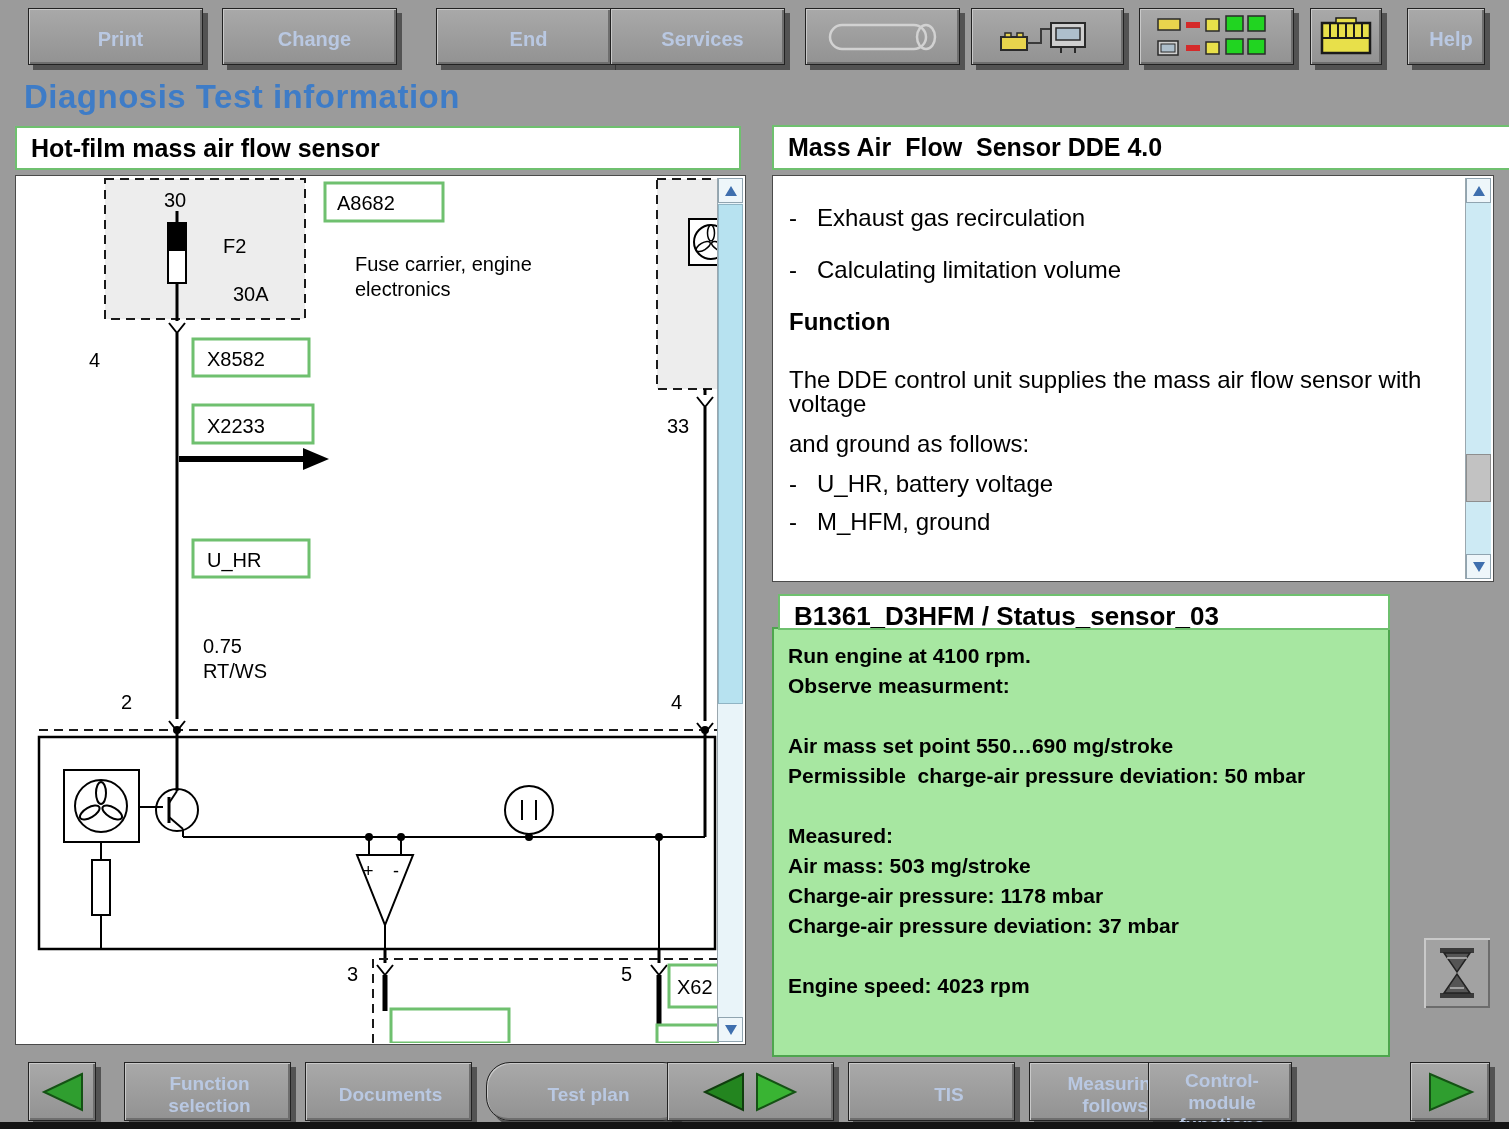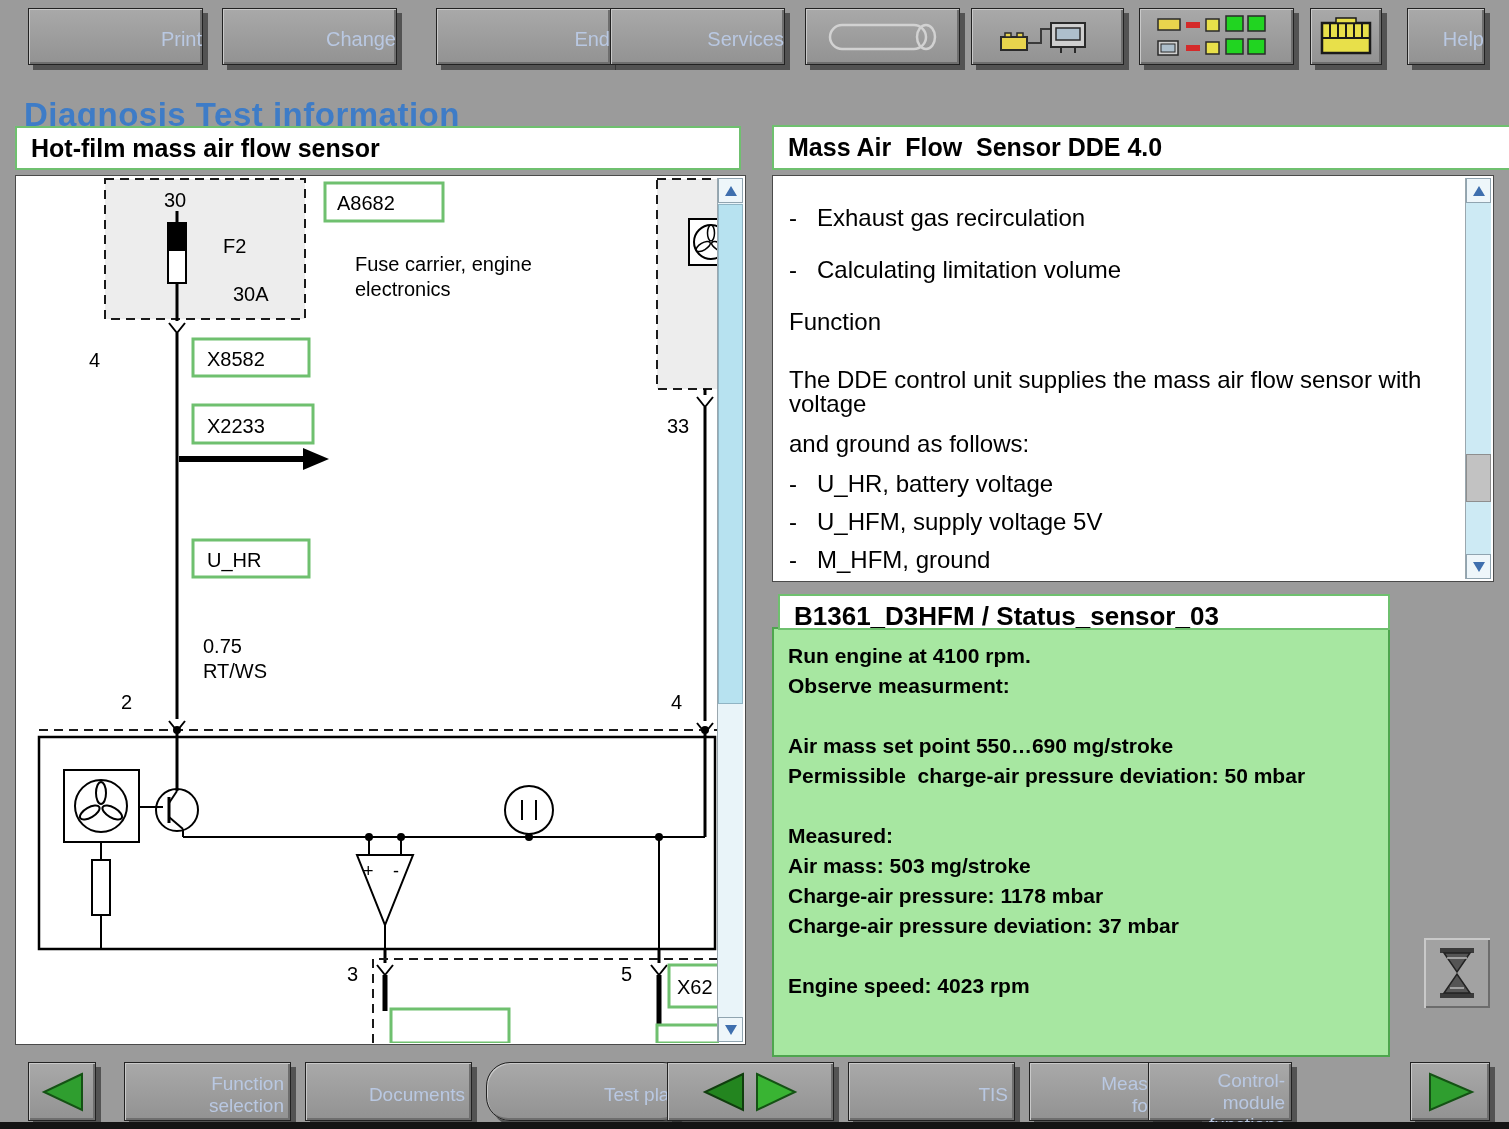--- a/index.html
+++ b/index.html
@@ -7,43 +7,43 @@
   body {
     width:1509px; height:1129px; position:relative; overflow:hidden;
     background:#9b9b9b;
     font-family:"Liberation Sans", sans-serif;
   }
   .btn3d {
     position:absolute; height:57px; top:8px;
     background:linear-gradient(#a9a9a9,#929292);
     border:1px solid #222;
     box-shadow: inset 1px 1px 0 #c9c9c9, inset -2px -2px 0 #6e6e6e, 5px 5px 0 rgba(35,35,35,.6);
-    color:#b9c8e2; font-weight:normal; font-size:20px;
-    text-align:right; padding:5px 0 0 10px; cursor:pointer;
+    color:#b9c8e2; font-weight:bold; font-size:20px;
+    text-align:center; padding:5px 0 0 10px; cursor:pointer;
   }
   .btn-bottom {
     top:1062px; height:59px; font-size:19px; line-height:22px; padding-top:7px; padding-right:6px;
   }
   .icon-btn { display:flex; align-items:center; justify-content:center; padding:0; }
-  .page-title { position:absolute; left:24px; top:78px; font-size:33px; font-weight:bold; color:#3e7cc7; letter-spacing:0.5px;margin-top:18px; }
+  .page-title { position:absolute; left:24px; top:78px; font-size:33px; font-weight:bold; color:#3e7cc7; letter-spacing:0.5px; }
   .panel-header {
     position:absolute; background:#fff; border:2px solid #6fc06f;
     font-weight:bold; font-size:25px; color:#000; padding:6px 0 0 14px; white-space:pre;
   }
   .white-panel { position:absolute; background:#fff; border:1px solid #4a4a4a; }
   .scrollbar { position:absolute; top:2px; bottom:2px; right:2px; width:26px; background:#e9f4f9; border-left:1px solid #9aa7ae; }
   .sb-arrow { position:absolute; left:0; width:25px; height:25px; background:#eef6fa; border:1px solid #90a4b0;
               display:flex; align-items:center; justify-content:center; cursor:pointer; }
   .sb-up { top:0; } .sb-down { bottom:0; }
   .sb-thumb { position:absolute; left:0; width:25px; background:#b7e2f0; border:1px solid #90b4c4; cursor:grab; }
   .sb-thumb.gray { background:#c2c2c2; border-color:#8e8e8e; }
   .info-content { position:absolute; left:0; top:0; right:30px; bottom:0; padding:30px 8px 0 16px; font-size:24px; color:#000; }
   .rline { white-space:pre-wrap; line-height:24px; }
   .mb28 { margin-bottom:28px; } .mb34 { margin-bottom:34px; } .mb16 { margin-bottom:16px; } .mb14 { margin-bottom:14px; }
-  .bold { font-weight:normal; }
+  .bold { font-weight:bold; }
   .status-header {
     position:absolute; background:#fff; border:2px solid #6fc06f;
     font-weight:bold; font-size:26px; padding:5px 0 0 14px; z-index:3;
   }
   .result-box {
     position:absolute; background:#a7e7a1; border:2px solid #4ea54e;
     padding:12px 14px 0 14px; font-weight:bold; font-size:21px; line-height:30px; color:#000; z-index:2;
   }
   .gline { white-space:pre-wrap; min-height:30px; }
   .hourglass-tile {
@@ -257,21 +257,20 @@
 <div class="panel-header" style="left:772px;top:125px;width:838px;height:45px;">Mass Air  Flow  Sensor DDE 4.0</div>
 
 <div class="white-panel" style="left:772px;top:175px;width:722px;height:407px;">
   <div class="info-content">
     <div class="rline mb28">-   Exhaust gas recirculation</div>
     <div class="rline mb28">-   Calculating limitation volume</div>
     <div class="rline bold mb34">Function</div>
     <div class="rline mb16">The DDE control unit supplies the mass air flow sensor with voltage</div>
     <div class="rline mb16">and ground as follows:</div>
     <div class="rline mb14">-   U_HR, battery voltage</div>
-    <div class="rline mb14">-   U_HFM, supply voltage 5V</div>
     <div class="rline">-   M_HFM, ground</div>
   </div>
 
   <div class="scrollbar" style="background:#cdeaf4;">
     <div class="sb-arrow sb-up">
       <svg width="14" height="12">
           <polygon points="7,1 13,11 1,11" fill="#3f6fae"></polygon>
         </svg>
     </div>
     <div class="sb-thumb gray" style="top:276px;height:48px;"></div>

